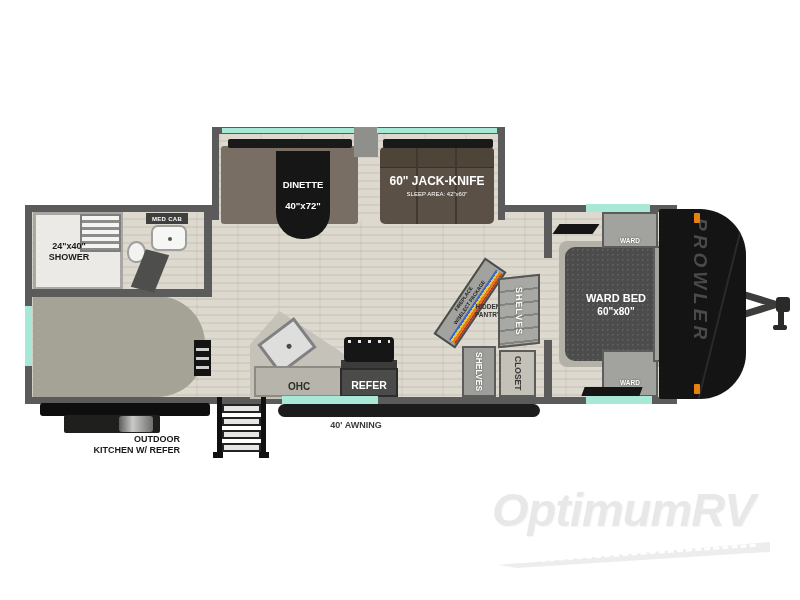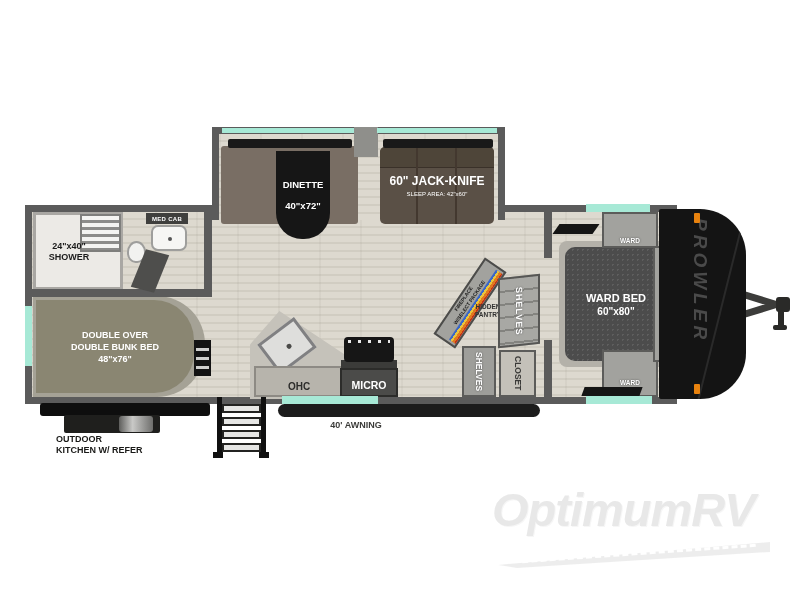--- a/index.html
+++ b/index.html
@@ -142,21 +142,21 @@
   #step1{top:404px;} #step2{top:417px;} #step3{top:430px;} #step4{top:443px;}
   .foot{background:#101010;z-index:2;}
   #foot-l{left:213px;top:452px;width:10px;height:6px;} #foot-r{left:259px;top:452px;width:10px;height:6px;}
   #awning-bar{left:278px;top:404px;width:262px;height:13px;background:#1c1c1c;border-radius:7px;z-index:2;}
   #awning-label{left:311px;top:420px;width:90px;font-size:9px;font-weight:bold;color:#3b3b39;text-align:center;z-index:2;}
   #odk-bar{left:40px;top:403px;width:170px;height:13px;background:#0e0e0e;border-radius:3px;z-index:2;}
   #odk-box{left:64px;top:415px;width:96px;height:18px;background:#1f1f1d;border-radius:2px;z-index:2;}
   #odk-drum{left:119px;top:416px;width:34px;height:16px;border-radius:3px;z-index:3;
     background:linear-gradient(90deg,#5e5e5c,#c9c9c7 40%,#6e6e6c);}
   #odk-label{left:56px;top:434px;width:124px;font-size:9px;font-weight:bold;color:#191917;
-    line-height:10.5px;text-align:left;z-index:2;}
+    line-height:10.5px;text-align:right;z-index:2;}
 
   
   #watermark{left:492px;top:486px;width:300px;height:90px;z-index:1;opacity:.55;}
   #wm-text{position:absolute;left:0;top:0;font-size:47px;font-weight:bold;font-style:italic;color:#d6d6d6;
     letter-spacing:-1px;line-height:48px;text-shadow:1px 1px 0 #efefef;}
   #wm-road{position:absolute;left:6px;top:56px;width:272px;height:26px;background:#e0e0e0;
     clip-path:polygon(0 88%,100% 0,100% 38%,7% 100%);}
   #wm-dash{position:absolute;left:30px;top:66px;width:234px;height:0;border-top:3px dashed #fff;transform:rotate(-4deg);}
 </style>
 </head>
@@ -196,40 +196,35 @@
   </div>
   <div class="abs" id="medcab">MED CAB</div>
   <div class="abs" id="sink">
       <div class="dot"></div>
     </div>
   <div class="abs" id="toilet"></div>
   <div class="abs" id="bath-door"></div>
 
   <div class="abs teal" id="bunk-window"></div>
   <div class="abs" id="bunk-surround"></div>
-  <div class="abs" id="bunk-bed">
-    <span>DOUBLE OVER</span>
-    <span>DOUBLE BUNK BED</span>
-    <span>48"x76"</span>
-  </div>
   <div class="abs" id="bunk-ladder"></div>
 
   <div class="abs" id="sink-counter"></div>
   <div class="abs" id="kitchen-sink">
       <div class="dot"></div>
     </div>
   <div class="abs" id="ohc-counter">
     <span>OHC</span>
   </div>
   <div class="abs" id="stove">
       <div class="knobs"></div>
     </div>
   <div class="abs" id="stove-base"></div>
   <div class="abs" id="micro">
-    <span>MICRO</span>
+    <span>REFER</span>
   </div>
 
   <div class="abs" id="fireplace">
     <div class="t">FIREPLACE</div>
     <div class="t">W/SELECT PACKAGE</div>
     <div class="stripes"></div>
   </div>
   <div class="abs" id="hidden-pantry">
     <span>HIDDEN</span><br>
     <span>PANTRY</span>

